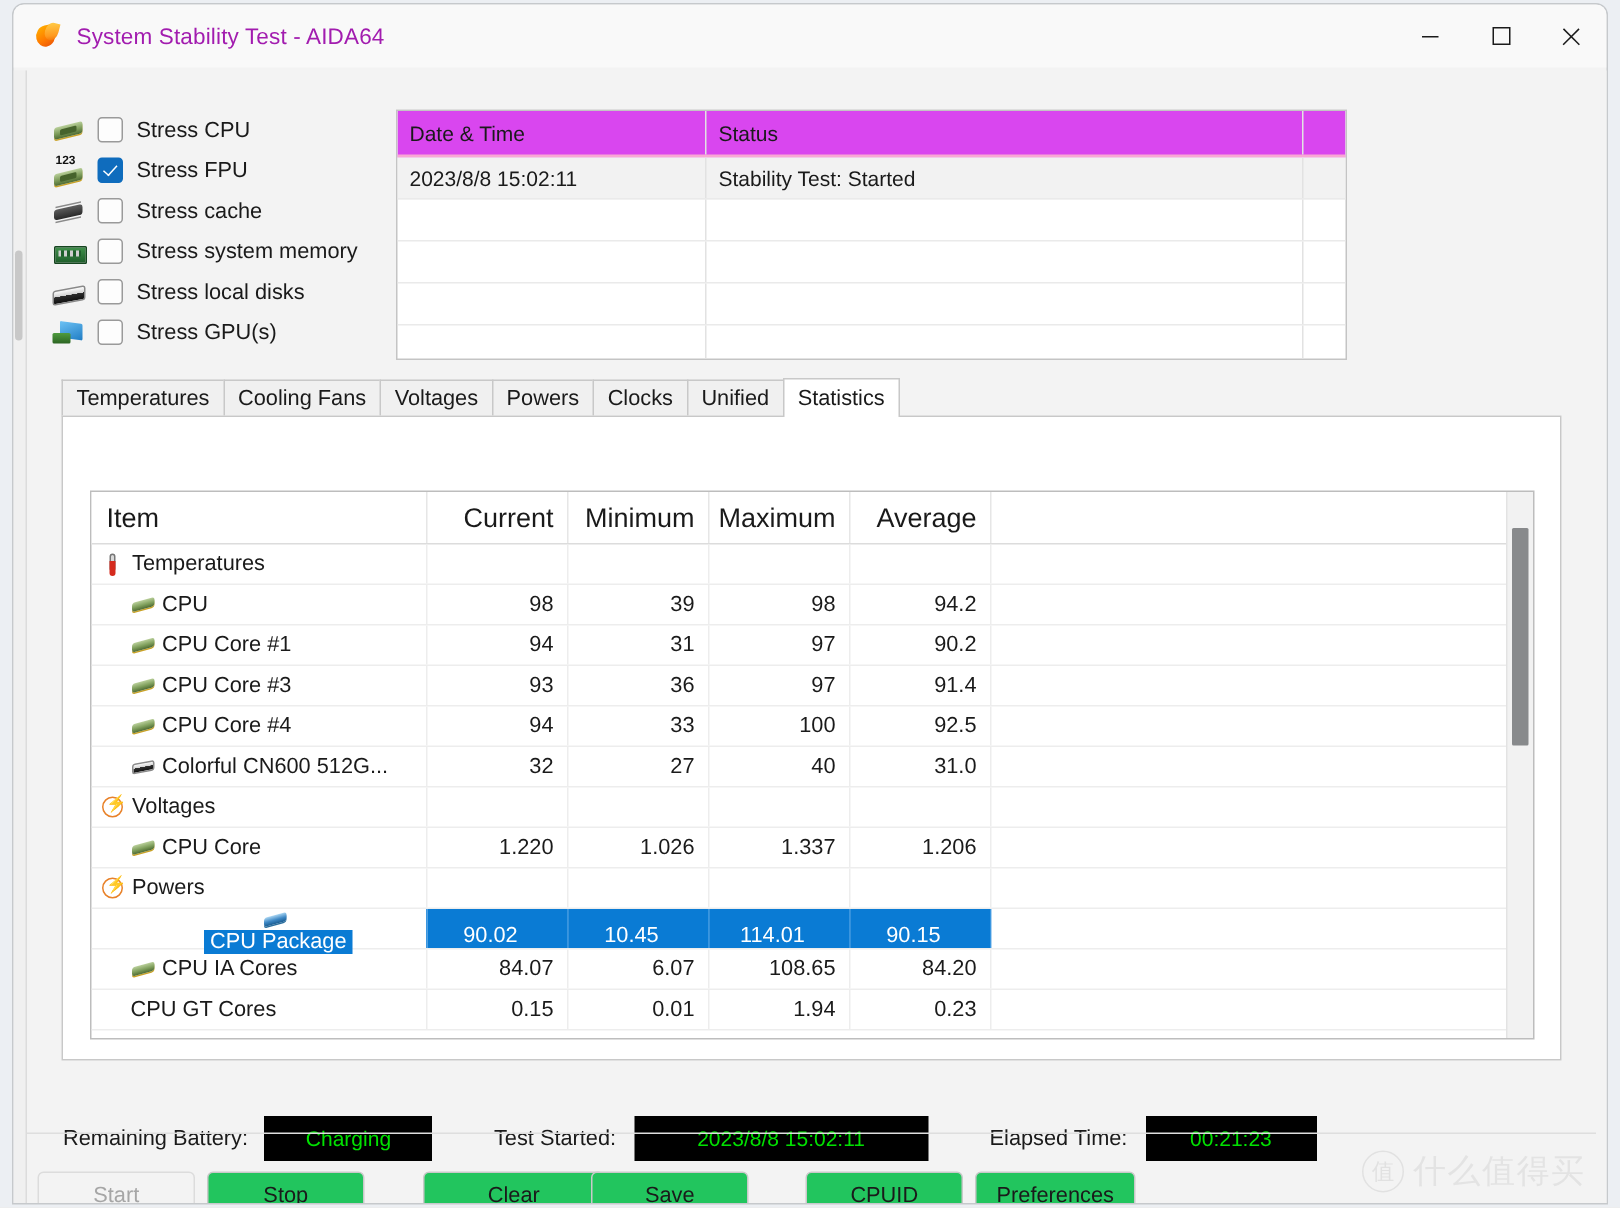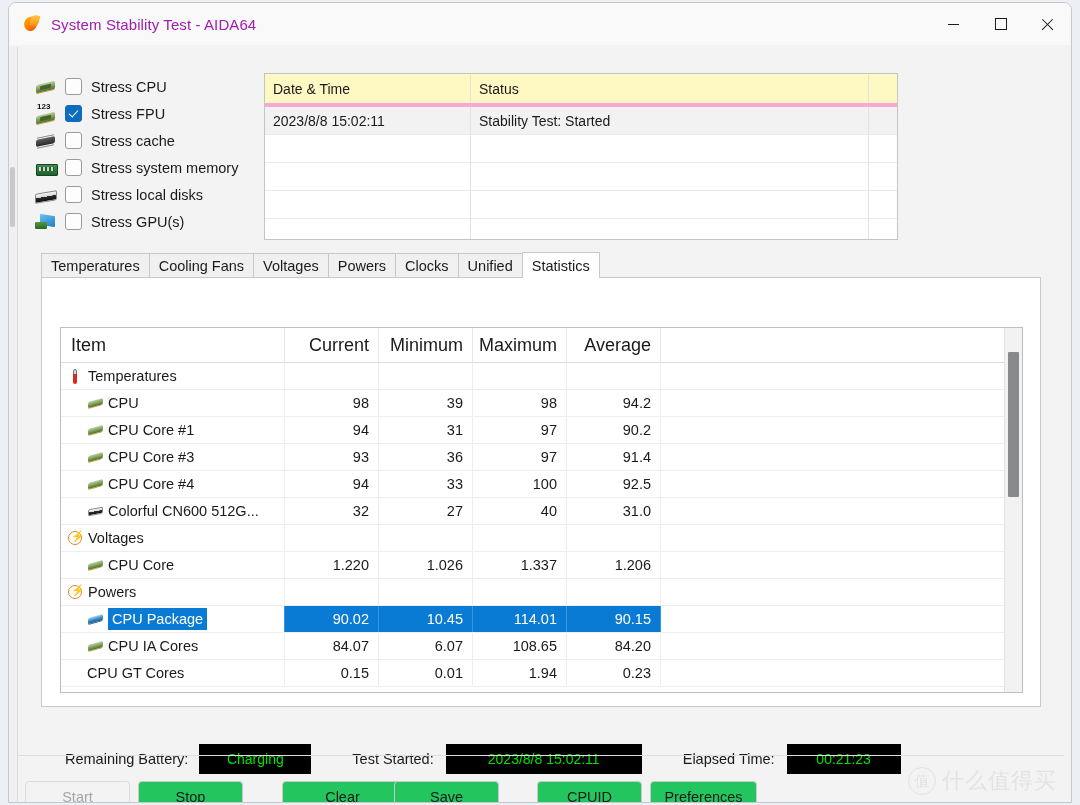--- a/index.html
+++ b/index.html
@@ -197,22 +197,22 @@
   .logbox {
     position: absolute; left: 246px; top: 26px;
     width: 634px; height: 167px;
     background: #fff;
     border: 1px solid #c4c4c4;
     box-sizing: border-box;
     overflow: hidden;
   }
   .log-head {
     display: flex; height: 29px;
-    border-bottom: 4px solid #f9a8d4;
-    background: #fef9c3;
+    border-bottom: 2px solid #f9a8d4;
+    background: #d946ef;
   }
   .log-head > div {
     font-size: 14px; color: #1a1a1a;
     padding-left: 8px; display: flex; align-items: center;
     box-sizing: border-box;
   }
   .log-c1 { width: 206px; border-right: 1px solid #e2e2e2; }
   .log-c2 { flex: 1; border-right: 1px solid #e2e2e2; }
   .log-c3 { width: 28px; }
   .log-row {
@@ -290,21 +290,21 @@
   }
   .g-row .gc {
     font-size: 14.5px; color: #1a1a1a;
     display: flex; align-items: center;
     box-sizing: border-box;
     border-right: 1px solid #ededed;
   }
   .g-row.group .gc-item { padding-left: 6px; }
   .g-row .gc-item { padding-left: 10px; }
   .g-row.child .gc-item { padding-left: 26px; }
-  .g-row.sel .gc { background: #0a7bd4; color: #fff; border-right-color: #3a96e0; }
+  .g-row.sel .gc { background: #0a7bd4; color: #fff; border-right-color: #3a96e0; flex-direction: column; }
   .g-row.sel .gc-item { background: transparent; }
   .g-row.sel .selwrap {
     background: #0a7bd4; color: #fff;
     padding: 0 4px; height: 22px; display: flex; align-items: center;
     outline: 1px dotted rgba(255,255,255,.0);
   }
   .g-row.sel .gc-rest { background: #fff; }
 
   .rowicon { width: 18px; height: 14px; position: relative; margin-right: 3px; flex: 0 0 auto; }
   .ri-cpu {
@@ -706,21 +706,21 @@
             </div>
           </div>
 
           <div class="gscroll">
             <div class="gthumb"></div>
           </div>
         </div>
       </div>
 
       <div class="statusrow">
-        <span class="st-label" style="margin-left:24px;">Remaining Battery:</span>
+        <span class="st-label" style="margin-left:1px;">Remaining Battery:</span>
         <span class="st-box" style="width:112px; margin-left:11px;">Charging</span>
         <span class="st-label" style="margin-left:41px;">Test Started:</span>
         <span class="st-box" style="width:196px; margin-left:12px;">2023/8/8 15:02:11</span>
         <span class="st-label" style="margin-left:41px;">Elapsed Time:</span>
         <span class="st-box" style="width:114px; margin-left:12px;">00:21:23</span>
       </div>
 
     </div>
 
     <div class="btnsep"></div>

